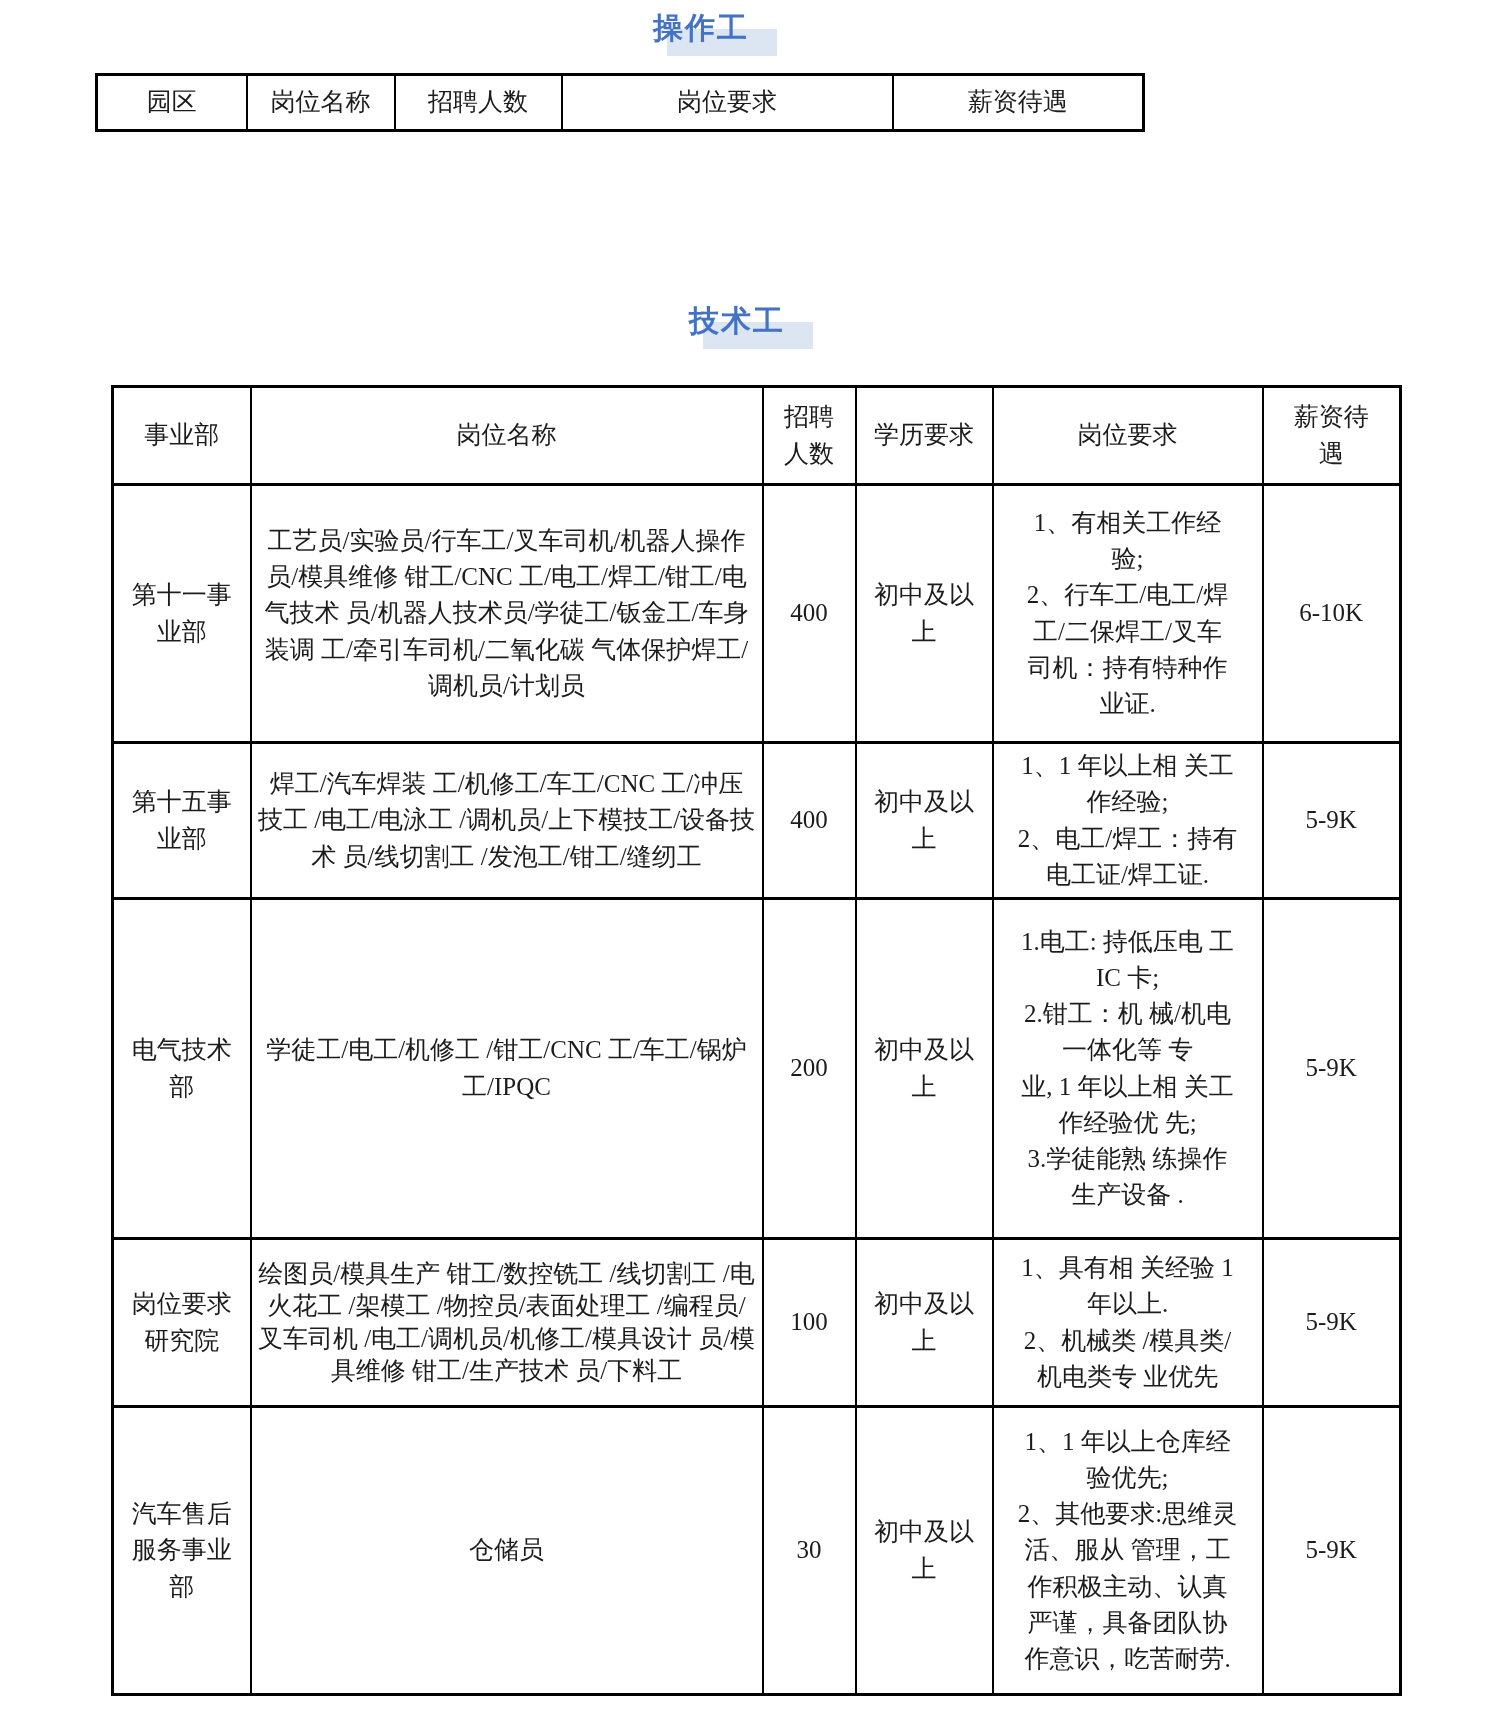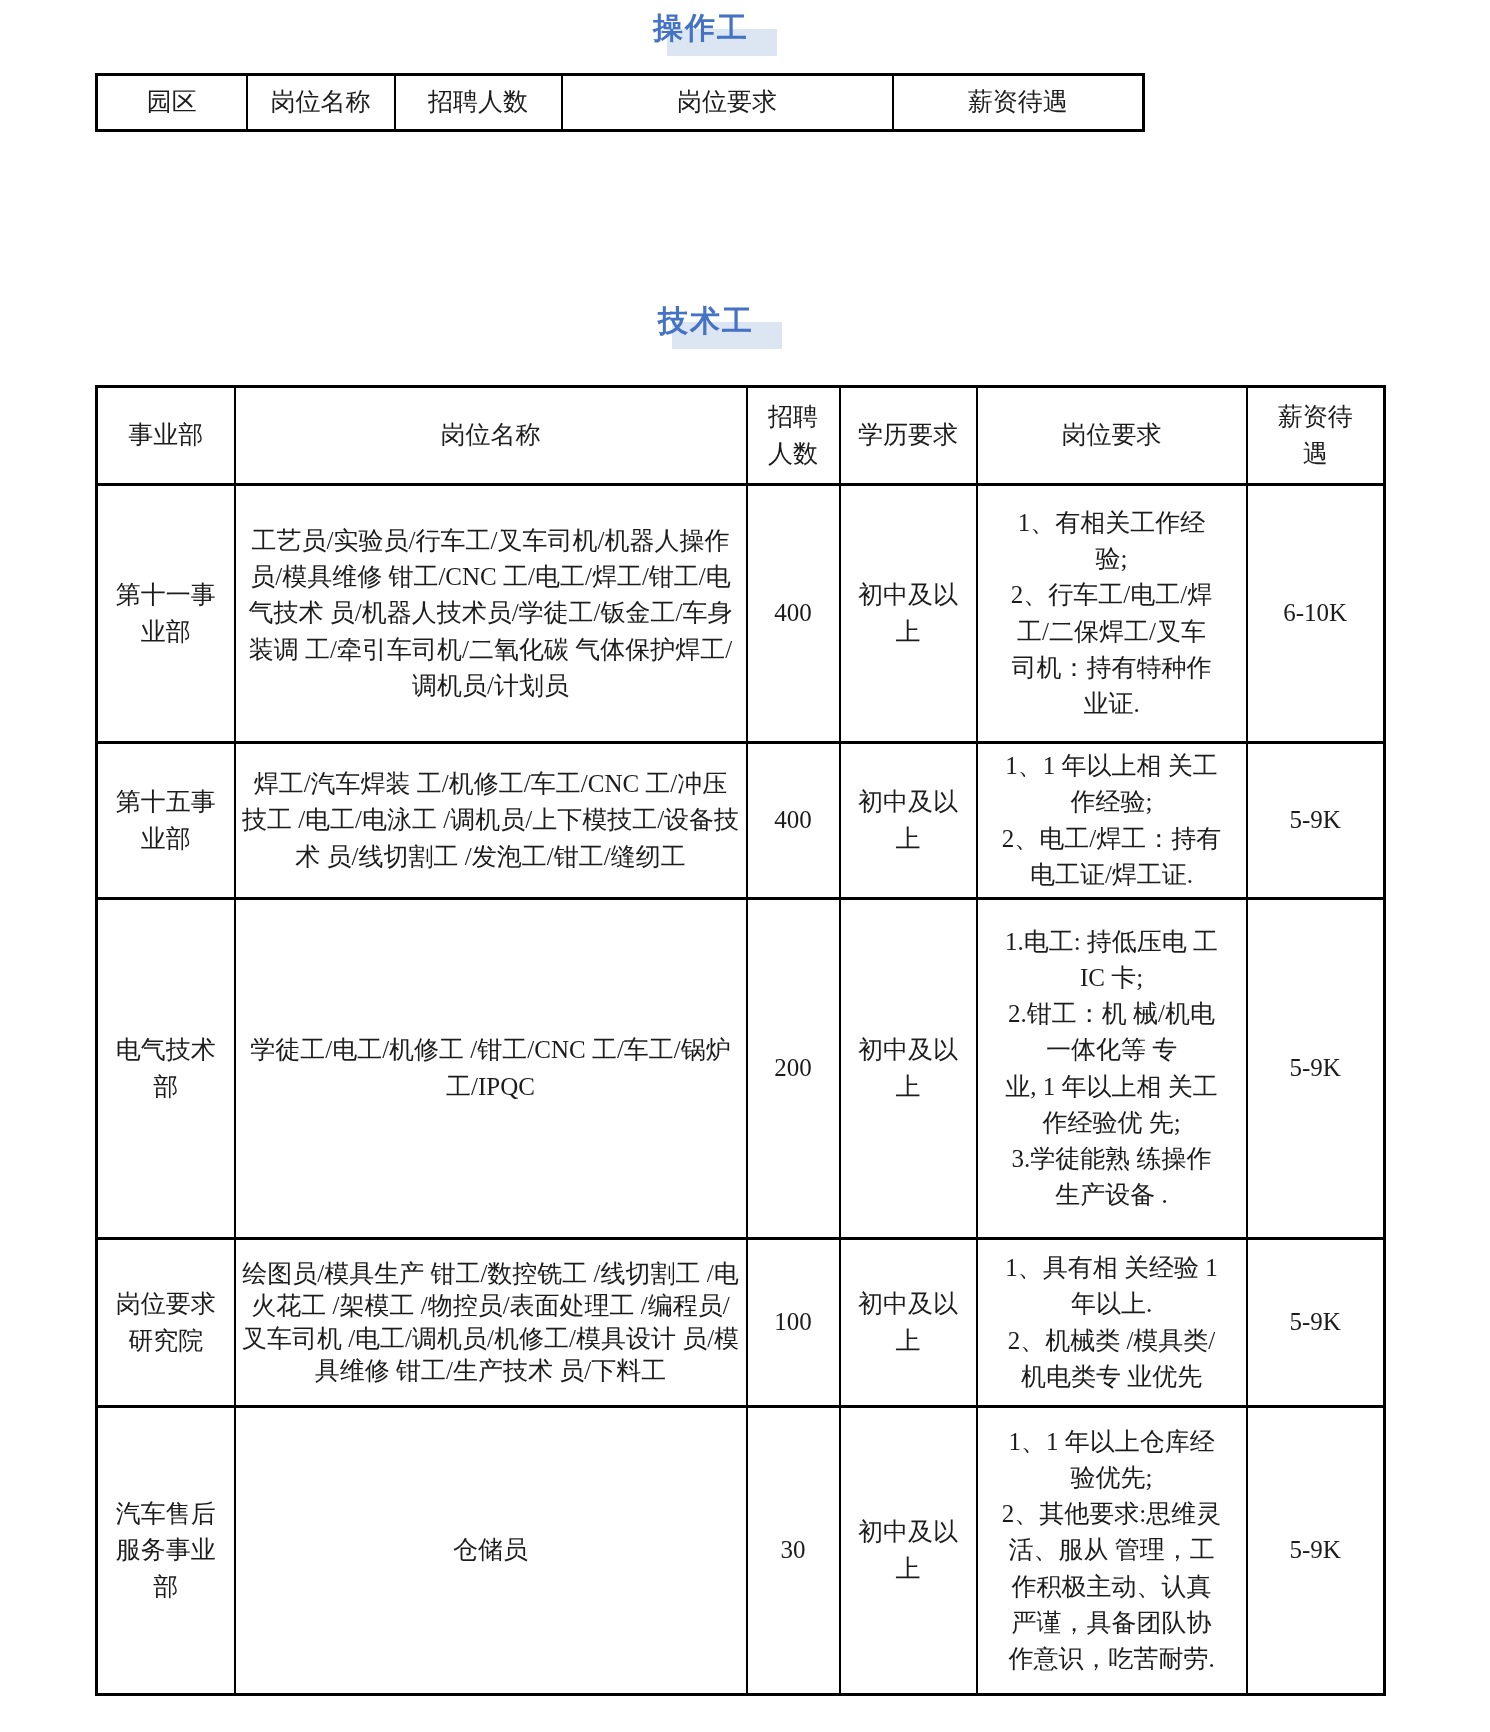--- a/index.html
+++ b/index.html
@@ -48,21 +48,21 @@
     line-height:1.45;
     white-space:pre-line;
     word-break:break-all;
     overflow:hidden;
   }
   table.doc th{font-weight:normal;}
   #table-operator{left:95px;top:73px;width:1047px;border-radius:20px;}
   #table-operator tr.hdr{height:56px;}
   #table-operator tr.r0{height:60px;}
   #table-operator td{line-height:1.4;}
-  #table-technician{left:95px;top:385px;width:1288px;padding-left:40px;}
+  #table-technician{left:111px;top:385px;width:1288px;padding-left:40px;}
   #table-technician tr.hdr{height:98px;}
   #table-technician tr.r0{height:258px;}
   #table-technician tr.r1{height:148px;}
   #table-technician tr.r2{height:340px;}
   #table-technician tr.r3{height:168px;}
   #table-technician tr.r4{height:288px;}
   #table-technician tr.r3 td.jobs{line-height:1.3;}
 </style>
 </head>
 <body>
@@ -86,21 +86,21 @@
         <tr class="hdr">
       <th>园区</th>
       <th>岗位名称</th>
       <th>招聘人数</th>
       <th>岗位要求</th>
       <th>薪资待遇</th>
     </tr>
   </tbody>
     </table>
 
-  <div class="sec-title" style="left:658px;top:301px;">
+  <div class="sec-title" style="left:689px;top:301px;">
     <span>技术工</span>
     <span class="hl"></span>
   </div>
 
   <table class="doc" id="table-technician">
     <colgroup>
       <col style="width:138px">
         <col style="width:512px">
         <col style="width:93px">
       <col style="width:137px">

